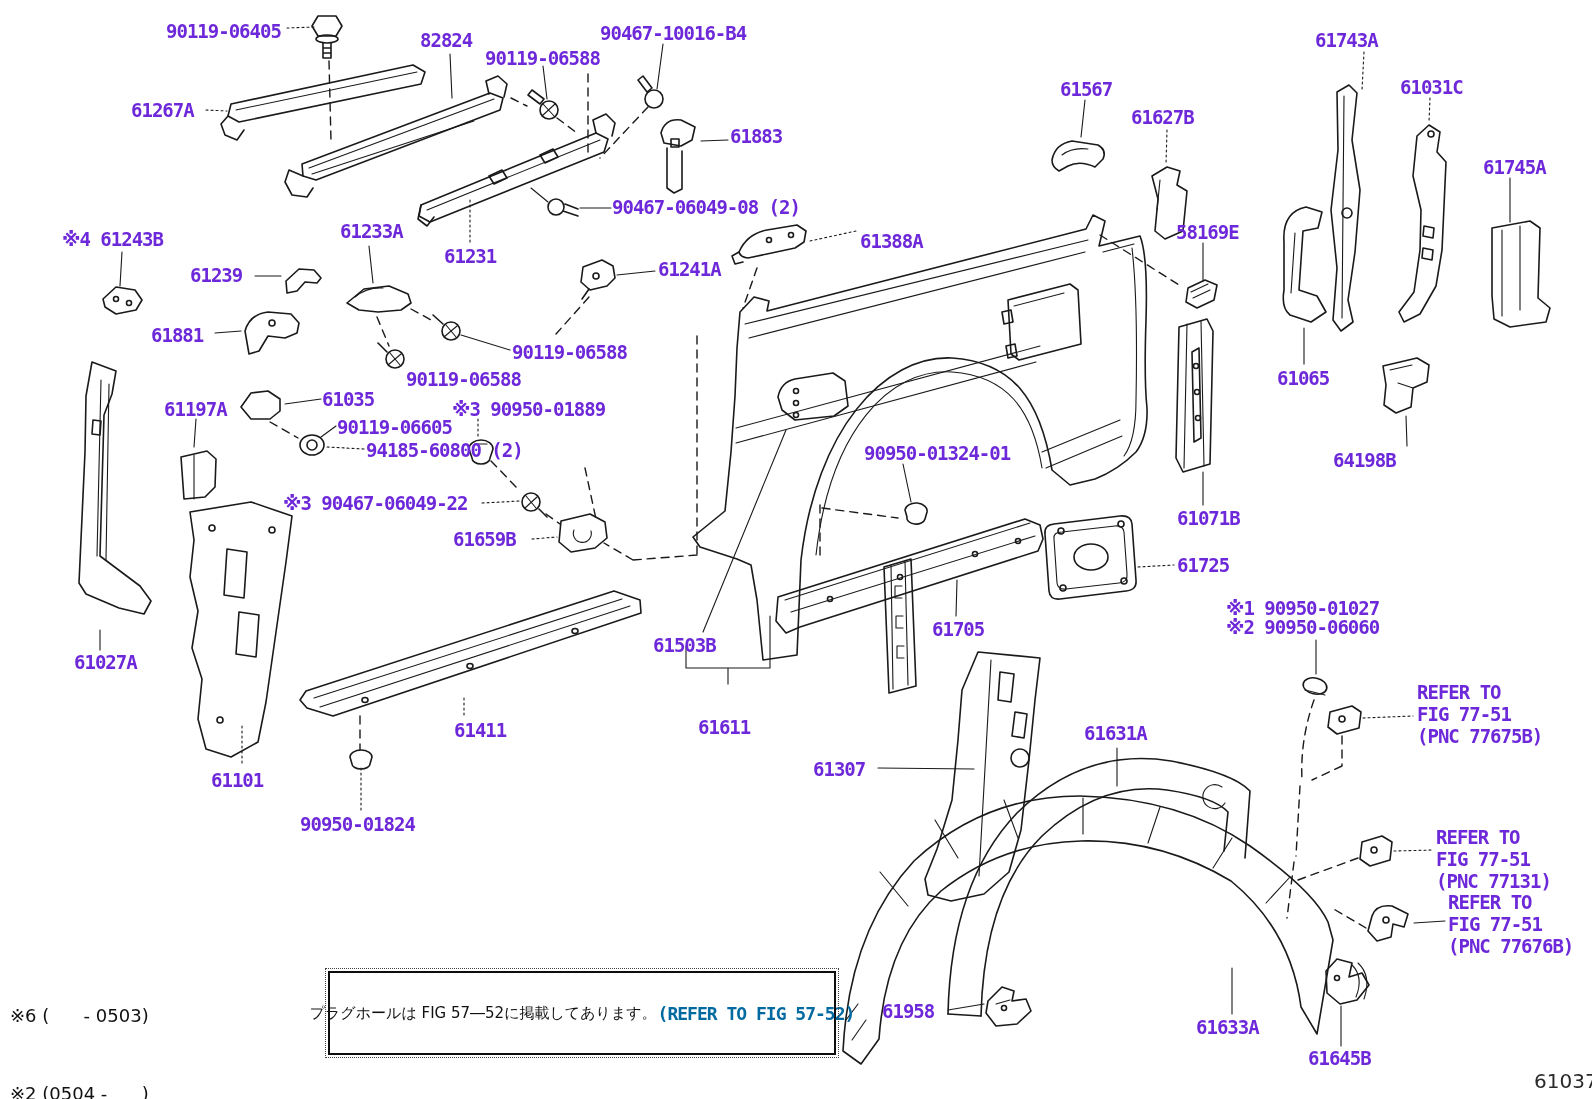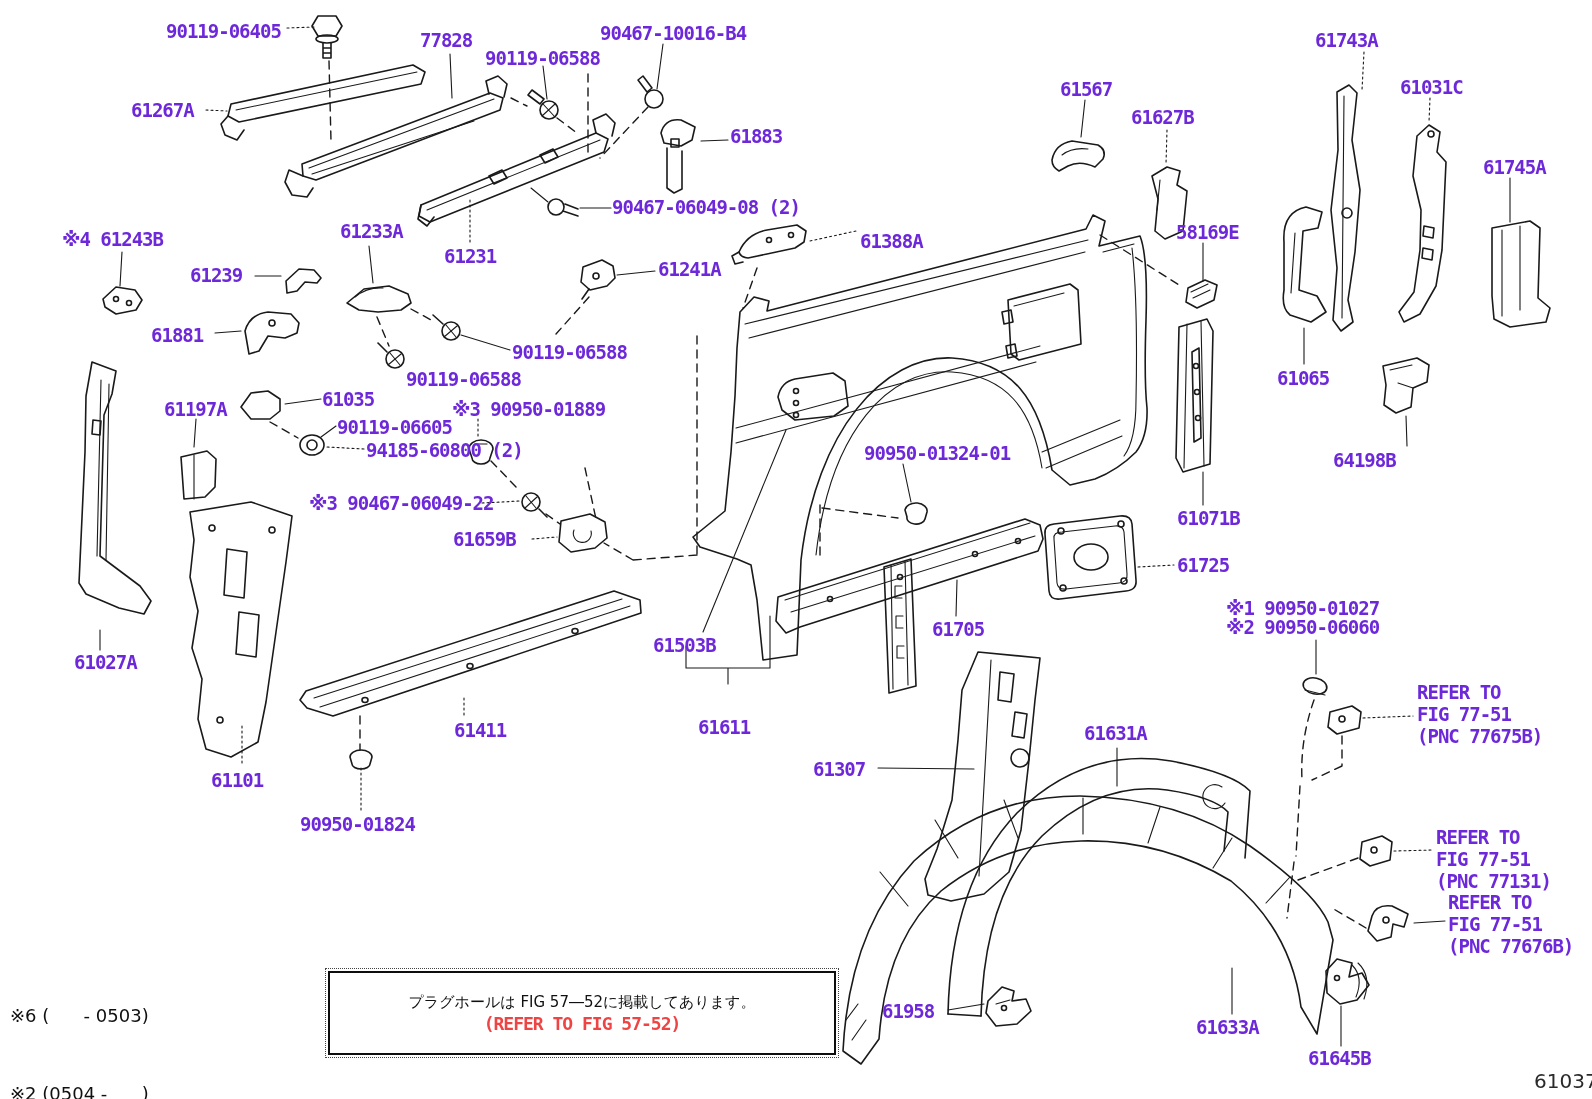--- a/index.html
+++ b/index.html
@@ -10,24 +10,24 @@
       fill:none;stroke:#1a1a1a;stroke-width:1.6;stroke-linecap:round;stroke-linejoin:round;}
   #lineart .thin{stroke-width:1.1;}
   #lineart .dot{stroke-width:1.1;stroke-dasharray:2 3;}
   #lineart .dash{stroke-width:1.4;stroke-dasharray:8 6;}
   .lbl{position:absolute;font:bold 19px "DejaVu Sans Mono","DejaVu Sans",monospace;
        color:#6d28d9;white-space:pre;letter-spacing:-1px;line-height:22px;}
   .legend{position:absolute;left:10px;top:951px;color:#101010;
           font:18px "DejaVu Sans","Liberation Sans",sans-serif;line-height:26px;white-space:pre;}
   .notebox{position:absolute;left:328px;top:971px;width:504px;height:80px;
            border:2px solid #0d0d0d;outline:1px dotted #444;outline-offset:2px;
-           display:flex;flex-direction:column;justify-content:center;align-items:center;
+           display:flex;flex-direction:row;justify-content:center;align-items:center;
            gap:1px;background:#fff;}
   .notebox .jp,.notebox .en{font:15px "DejaVu Sans",sans-serif;color:#101010;white-space:pre;}
-  .notebox .ref{font:bold 18px "DejaVu Sans Mono",monospace;color:#ef4444;white-space:pre;letter-spacing:-1px;}
+  .notebox .ref{font:bold 18px "DejaVu Sans Mono",monospace;color:#0369a1;white-space:pre;letter-spacing:-1px;}
   .figcode{position:absolute;left:1486px;top:1069px;font:20px "DejaVu Sans",sans-serif;color:#2a2a2a;margin-left:48px;}
 </style>
 </head>
 <body>
 
 <div id="stage">
 
 <svg id="lineart" width="1592" height="1099" viewBox="0 0 1592 1099" xmlns="http://www.w3.org/2000/svg">
 
   <g>
@@ -344,41 +344,41 @@
   </g>
   <g>
     <path d="M1372,916 q4,-12 20,-10 l16,8 -4,13 -11,-3 -2,13 -14,4 -9,-10 z"></path>
     <circle cx="1386" cy="920" r="3"></circle>
     <path class="thin" d="M1414,923 L1445,921"></path>
     <path class="dash" d="M1366,928 L1332,908"></path>
   </g>
 </svg>
 
 <div class="lbl" style="left:166px;top:20px">90119-06405</div>
-<div class="lbl" style="left:420px;top:29px">77828</div>
+<div class="lbl" style="left:420px;top:29px">82824</div>
 <div class="lbl" style="left:485px;top:47px">90119-06588</div>
 <div class="lbl" style="left:600px;top:22px">90467-10016-B4</div>
 <div class="lbl" style="left:131px;top:99px">61267A</div>
 <div class="lbl" style="left:730px;top:125px">61883</div>
 <div class="lbl" style="left:612px;top:196px">90467-06049-08 (2)</div>
 <div class="lbl" style="left:62px;top:228px">※4 61243B</div>
 <div class="lbl" style="left:190px;top:264px">61239</div>
 <div class="lbl" style="left:340px;top:220px">61233A</div>
 <div class="lbl" style="left:444px;top:245px">61231</div>
 <div class="lbl" style="left:860px;top:230px">61388A</div>
 <div class="lbl" style="left:658px;top:258px">61241A</div>
 <div class="lbl" style="left:151px;top:324px">61881</div>
 <div class="lbl" style="left:512px;top:341px">90119-06588</div>
 <div class="lbl" style="left:406px;top:368px">90119-06588</div>
 <div class="lbl" style="left:322px;top:388px">61035</div>
 <div class="lbl" style="left:164px;top:398px">61197A</div>
 <div class="lbl" style="left:452px;top:398px">※3 90950-01889</div>
 <div class="lbl" style="left:337px;top:416px">90119-06605</div>
 <div class="lbl" style="left:366px;top:439px">94185-60800 (2)</div>
-<div class="lbl" style="left:309px;top:492px">※3 90467-06049-22</div>
+<div class="lbl" style="left:283px;top:492px">※3 90467-06049-22</div>
 <div class="lbl" style="left:453px;top:528px">61659B</div>
 <div class="lbl" style="left:1060px;top:78px">61567</div>
 <div class="lbl" style="left:1131px;top:106px">61627B</div>
 <div class="lbl" style="left:1315px;top:29px">61743A</div>
 <div class="lbl" style="left:1400px;top:76px">61031C</div>
 <div class="lbl" style="left:1483px;top:156px">61745A</div>
 <div class="lbl" style="left:1176px;top:221px">58169E</div>
 <div class="lbl" style="left:1277px;top:367px">61065</div>
 <div class="lbl" style="left:1333px;top:449px">64198B</div>
 <div class="lbl" style="left:1177px;top:507px">61071B</div>

